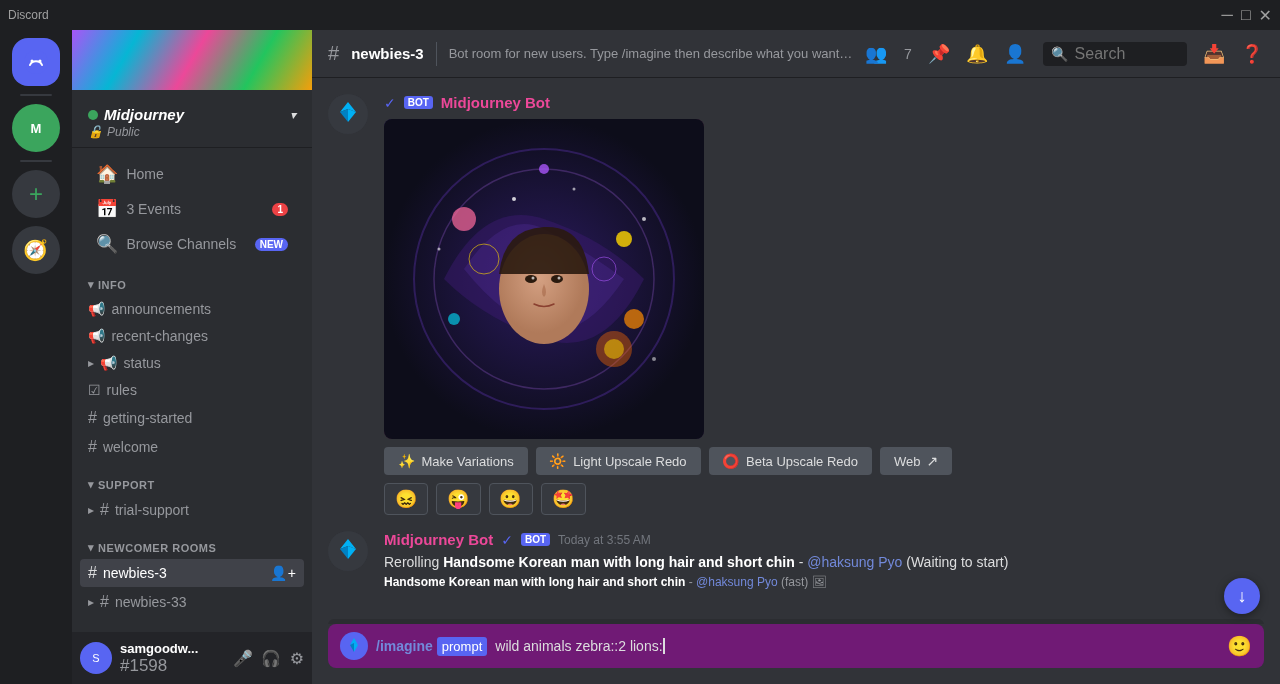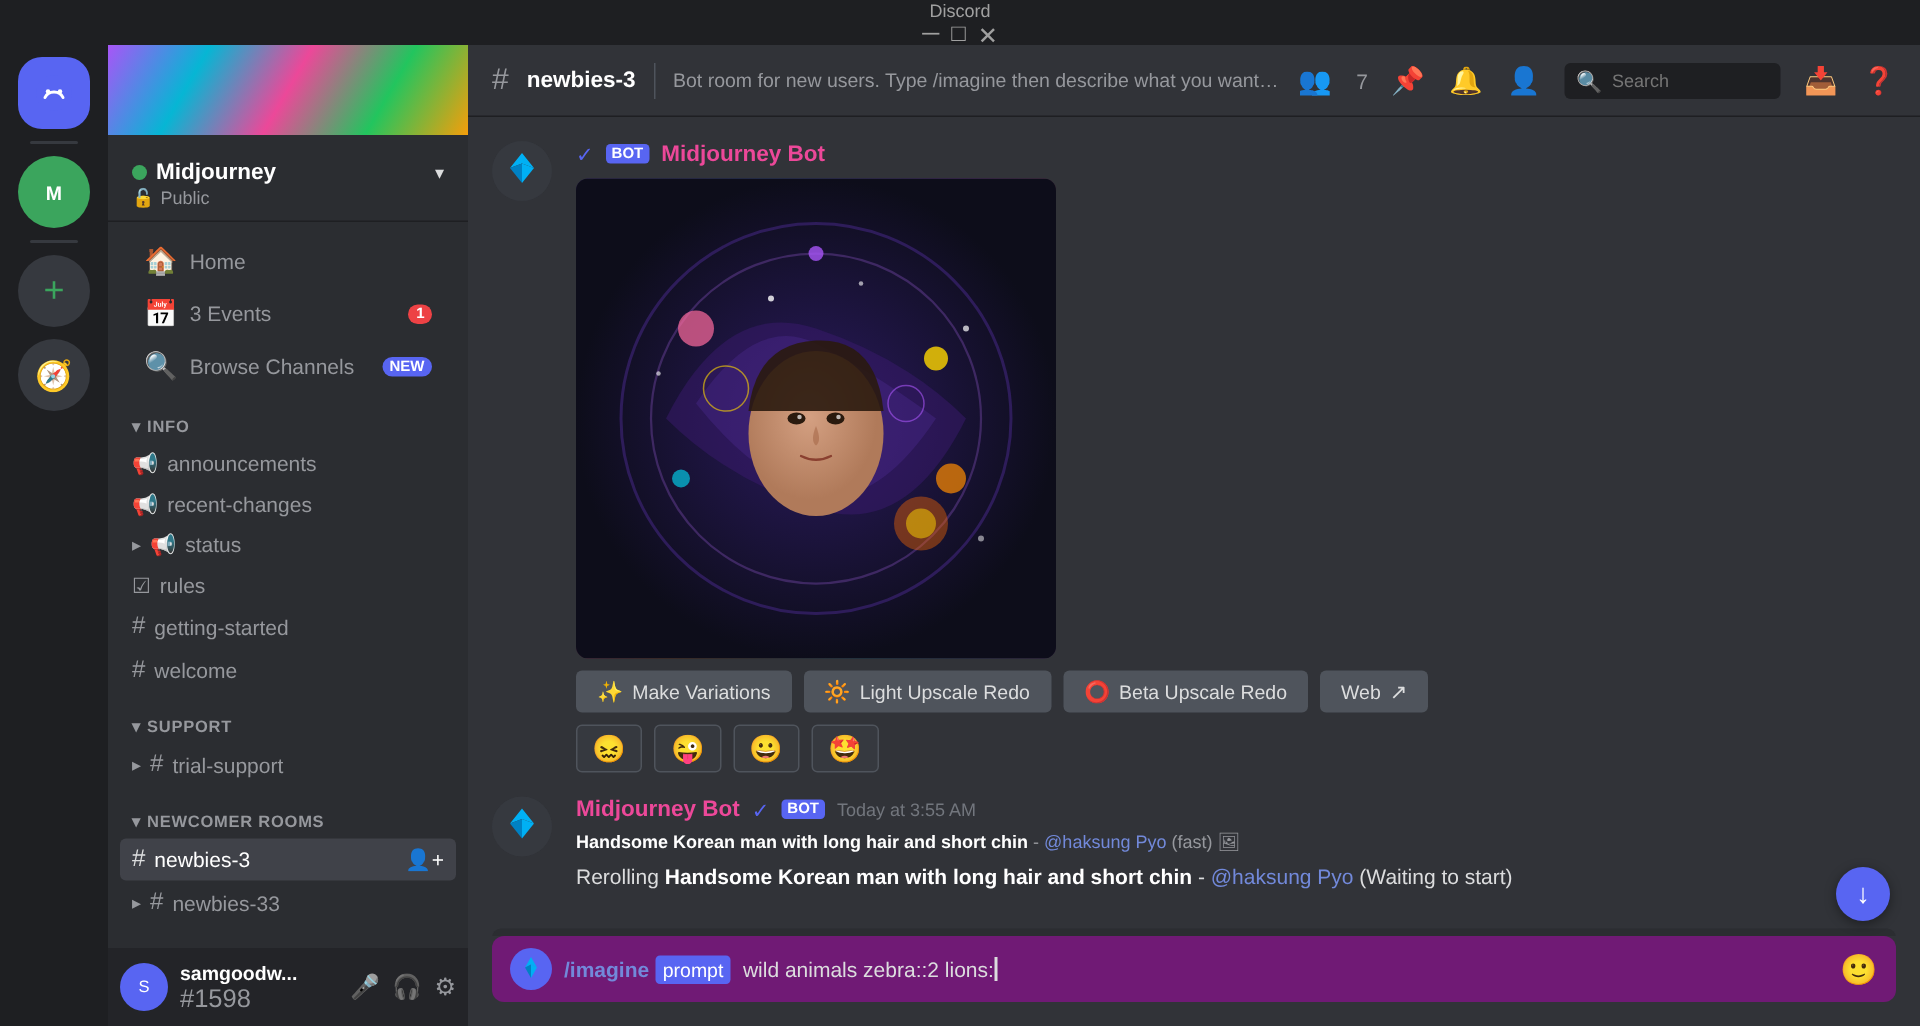--- a/index.html
+++ b/index.html
@@ -15,21 +15,20 @@
     }
     
     .titlebar {
       height: 30px;
       background: #1e1f22;
       display: flex;
       align-items: center;
       justify-content: space-between;
       padding: 0 8px;
       flex-shrink: 0;
-      flex-direction: column;
     }
     .titlebar-left {
       display: flex;
       align-items: center;
       gap: 6px;
       font-size: 12px;
       color: #a0a0a0;
     }
     .titlebar-controls {
       display: flex;
@@ -86,20 +85,21 @@
       background: #2b2d31;
       display: flex;
       flex-direction: column;
       overflow: hidden;
       flex-shrink: 0;
     }
     .server-header {
       padding: 16px 16px 8px;
       border-bottom: 1px solid #1e1f22;
       cursor: pointer;
+      font-style: italic;
     }
     .server-header-row {
       display: flex;
       align-items: center;
       justify-content: space-between;
     }
     .server-name {
       font-weight: 700;
       font-size: 15px;
       color: #fff;
@@ -249,21 +249,21 @@
       padding: 2px 8px;
       gap: 6px;
       width: 144px;
       height: 24px;
     }
     .search-box input {
       background: transparent;
       border: none;
       outline: none;
       color: #96989d;
-      font-size: 12px;
+      font-size: 16px;
       width: 100%;
     }
     .search-icon { color: #96989d; font-size: 14px; }
     
     .chat-area {
       flex: 1;
       overflow-y: auto;
       padding: 16px;
       display: flex;
       flex-direction: column;
@@ -724,34 +724,34 @@
           </svg>
         </div>
         <div class="msg-content">
           <div class="msg-header">
             <span class="msg-username blue">Midjourney Bot</span>
             <span class="verified-icon">✓</span>
             <span class="bot-tag">BOT</span>
             <span class="msg-time">Today at 3:55 AM</span>
           </div>
 
+          <div class="msg-text">
+            <span>Rerolling </span>
+            <strong>Handsome Korean man with long hair and short chin</strong>
+            <span> - </span>
+            <span class="mention">@haksung Pyo</span>
+            <span> (Waiting to start)</span>
+          </div>
+
           <div class="msg-text" style="font-size:12px; color:#96989d; margin-bottom:4px;">
             <strong>Handsome Korean man with long hair and short chin</strong>
             <span> - </span>
             <span class="mention">@haksung Pyo</span>
             <span> (fast) </span>
             <span>🖼</span>
-          </div>
-
-          <div class="msg-text">
-            <span>Rerolling </span>
-            <strong>Handsome Korean man with long hair and short chin</strong>
-            <span> - </span>
-            <span class="mention">@haksung Pyo</span>
-            <span> (Waiting to start)</span>
           </div>
         </div>
       </div>
 
       <div class="prompt-tooltip">
         
         
       </div>
 
     </div>

